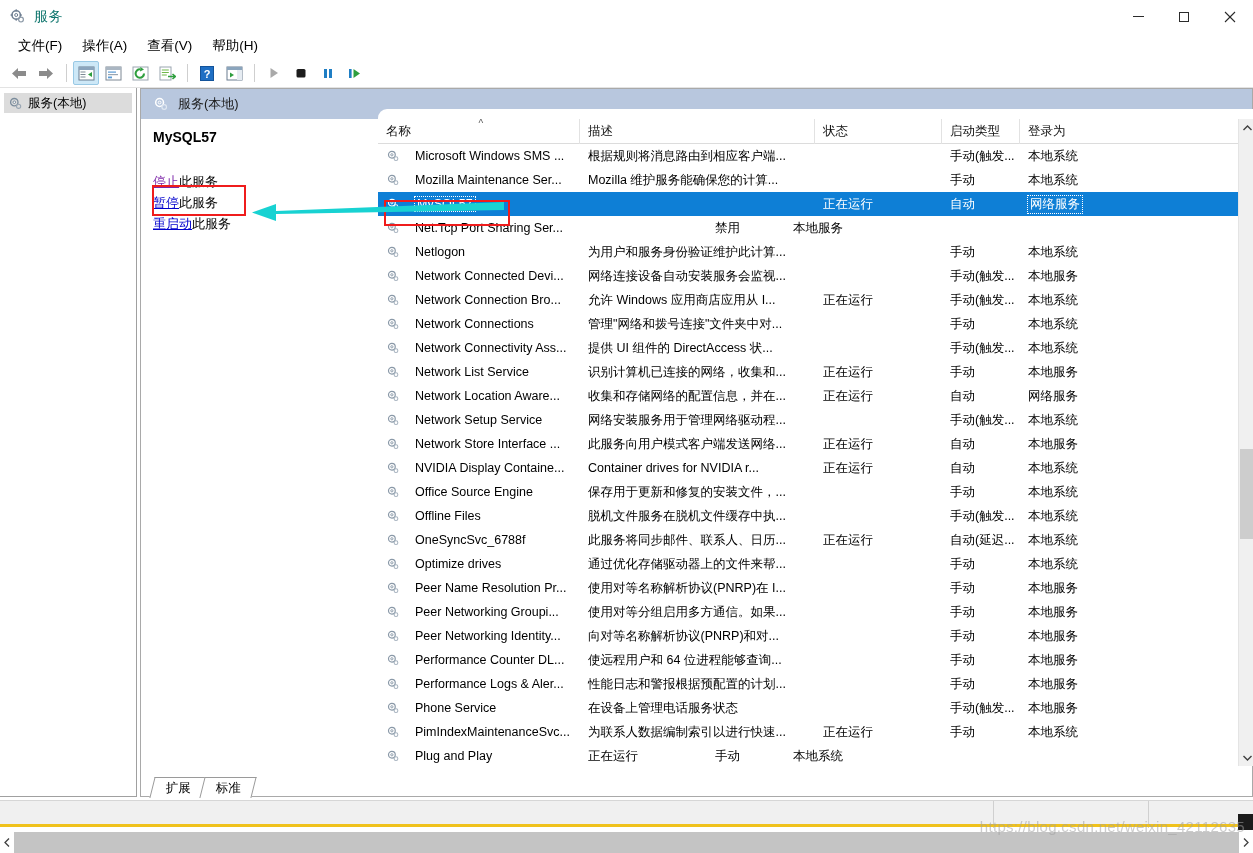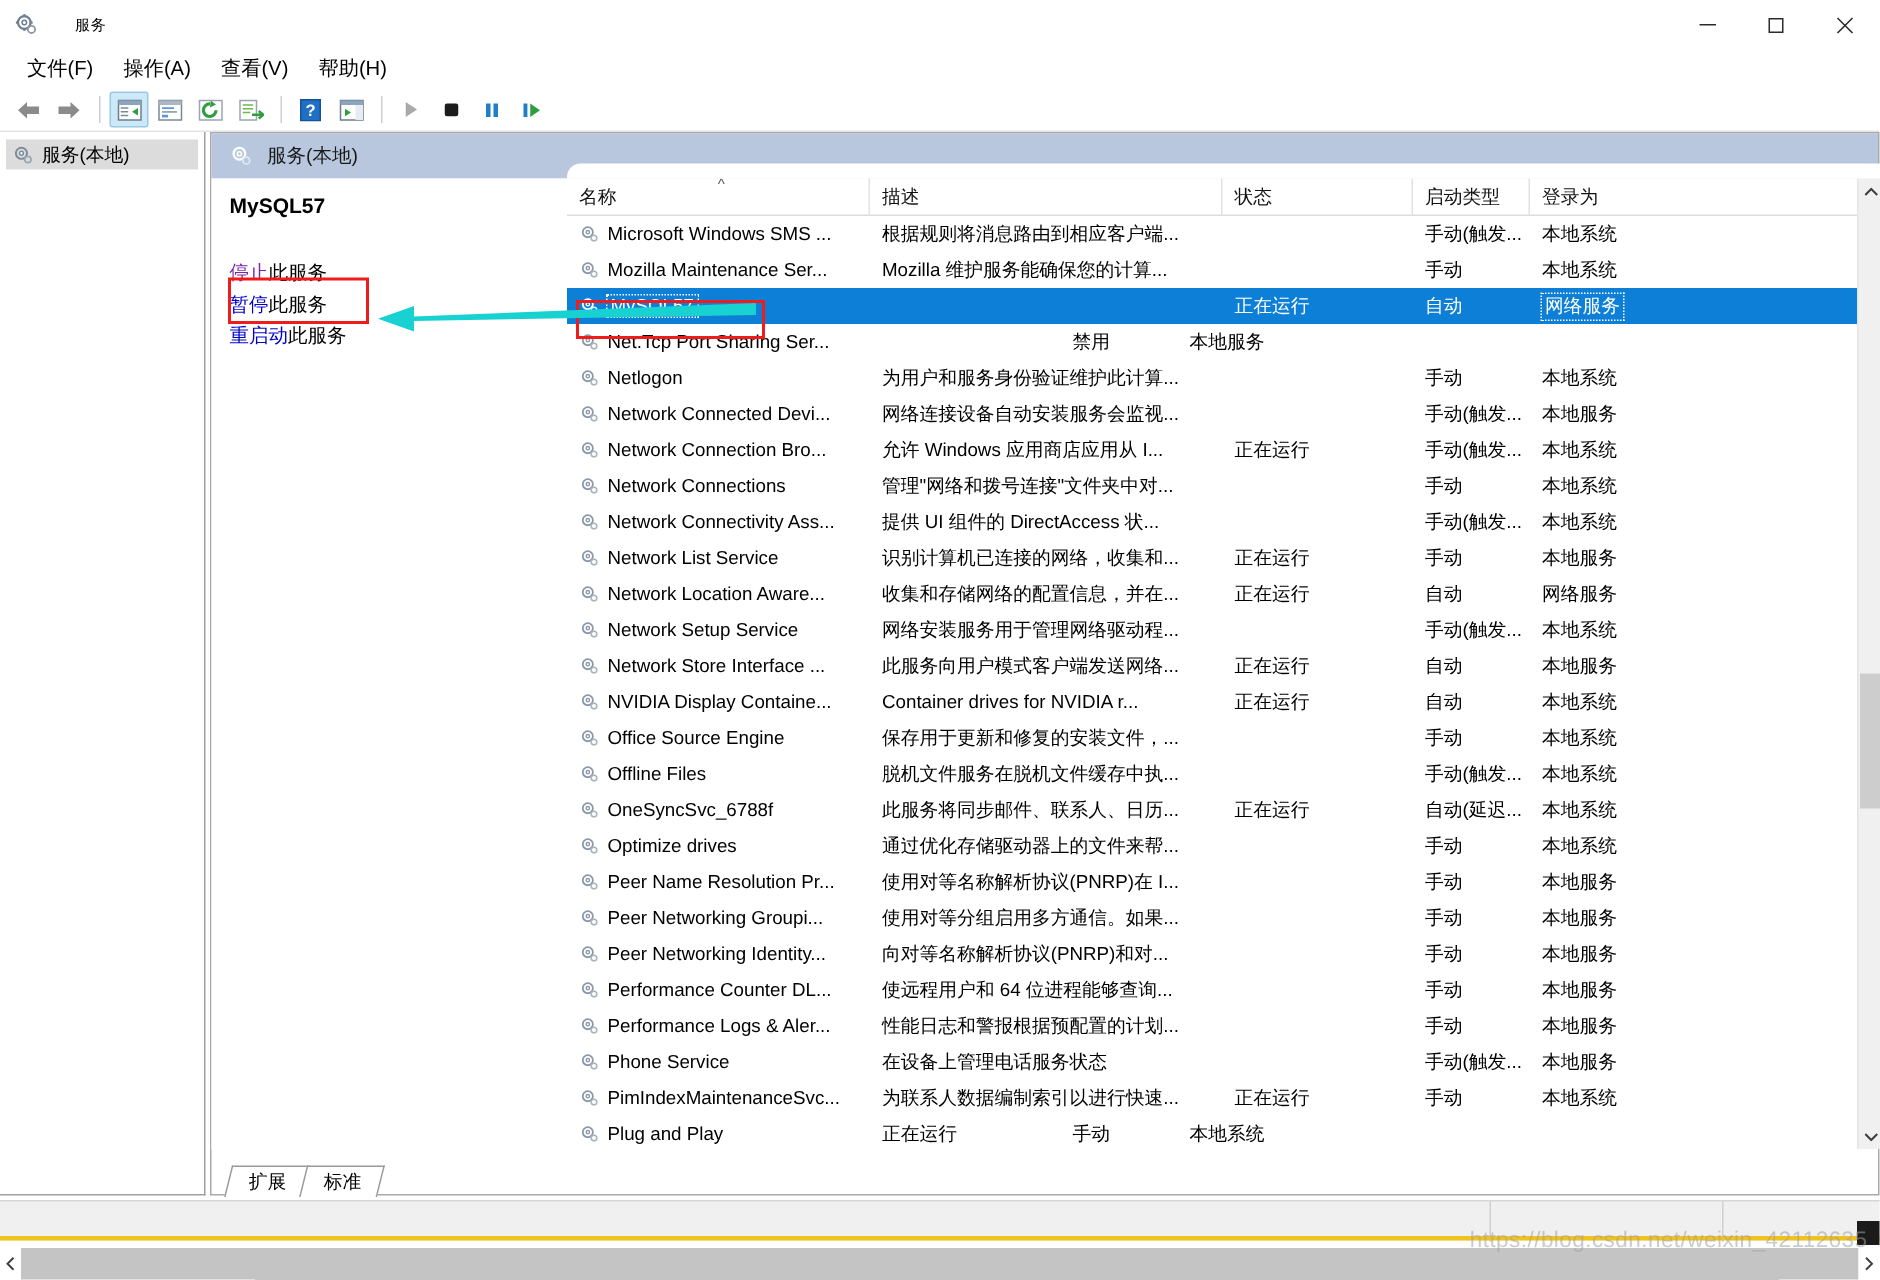--- a/index.html
+++ b/index.html
@@ -15,21 +15,21 @@
   
   .titlebar {
     position: absolute; left: 0; top: 0; width: 1253px; height: 33px;
     background: #ffffff; display: flex; align-items: center;
   }
   .titlebar .app-icon {
     margin-left: 9px; margin-right: 8px; width: 17px; height: 17px;
     display: flex; align-items: center; justify-content: center;
   }
   .titlebar .app-title {
-    font-size: 10px; color: #000000; letter-spacing: .5px; margin-left: 16px;
+    font-size: 14px; color: #0f766e; letter-spacing: .5px;
   }
   .win-btns { position: absolute; right: 0; top: 0; height: 33px; display: flex; }
   .win-btn {
     width: 46px; height: 33px; display: flex; align-items: center; justify-content: center;
     font-size: 13px; color: #2b2b2b; background: transparent;
   }
   .win-btn .glyph-min { display:block; width:11px; height:1px; background:#2b2b2b; }
   .win-btn .glyph-max { display:block; width:10px; height:10px; border:1px solid #2b2b2b; }
   .win-btn svg { display: block; }
 
@@ -92,21 +92,21 @@
   .detail-col {
     position: absolute; left: 0; top: 30px; width: 237px; height: 647px;
     background: #ffffff; padding: 8px 12px 0 12px;
   }
   .detail-title {
     font-size: 14px; font-weight: bold; color: #000; margin-top: 2px; margin-bottom: 26px;
   }
   .detail-link {
     font-size: 13px; color: #0000cc; line-height: 21px; white-space: nowrap;
   }
-  .detail-link .lnk { cursor: pointer; }
+  .detail-link .lnk { text-decoration: underline; cursor: pointer; }
   .detail-link .lnk.visited { color: #7d26a8; }
   .detail-link .rest { color: #000; text-decoration: none; }
 
   
   .redbox {
     position: absolute; border: 2px solid #ef1c1c; pointer-events: none; z-index: 40;
   }
   
   .arrow-wrap { position: absolute; z-index: 41; pointer-events: none; }
 
@@ -124,21 +124,21 @@
     padding-left: 8px; border-right: 1px solid #e2e2e2; height: 25px; position: relative;
   }
   .lv-th .sortmark {
     position: absolute; left: 50%; top: -1px; font-size: 10px; color: #5a5a5a;
   }
   .lv-rows { position: absolute; left: 0; top: 25px; width: 876px; height: 622px; }
   .lv-row { height: 24px; display: flex; align-items: center; font-size: 12.5px; color: #000; }
   .lv-row.selected { background: #0e7fd6; color: #ffffff; }
   .cell { display: flex; align-items: center; overflow: hidden; white-space: nowrap;
           padding-left: 8px; height: 24px; }
-  .cell-name { position: relative; }
+  .cell-name { position: relative; gap: 10px; }
   .cell-name .svc-icon { width: 15px; height: 15px; margin-right: 4px; flex: none; display:flex; align-items:center; }
   .lv-row.selected .cell-name .namebox {
     outline: 1px dotted #ffffff; padding: 0 2px;
   }
   .lv-row.selected .cell-logon .logonbox {
     outline: 1px dotted #ffffff; padding: 0 2px;
   }
 
   
   .v-scroll {

